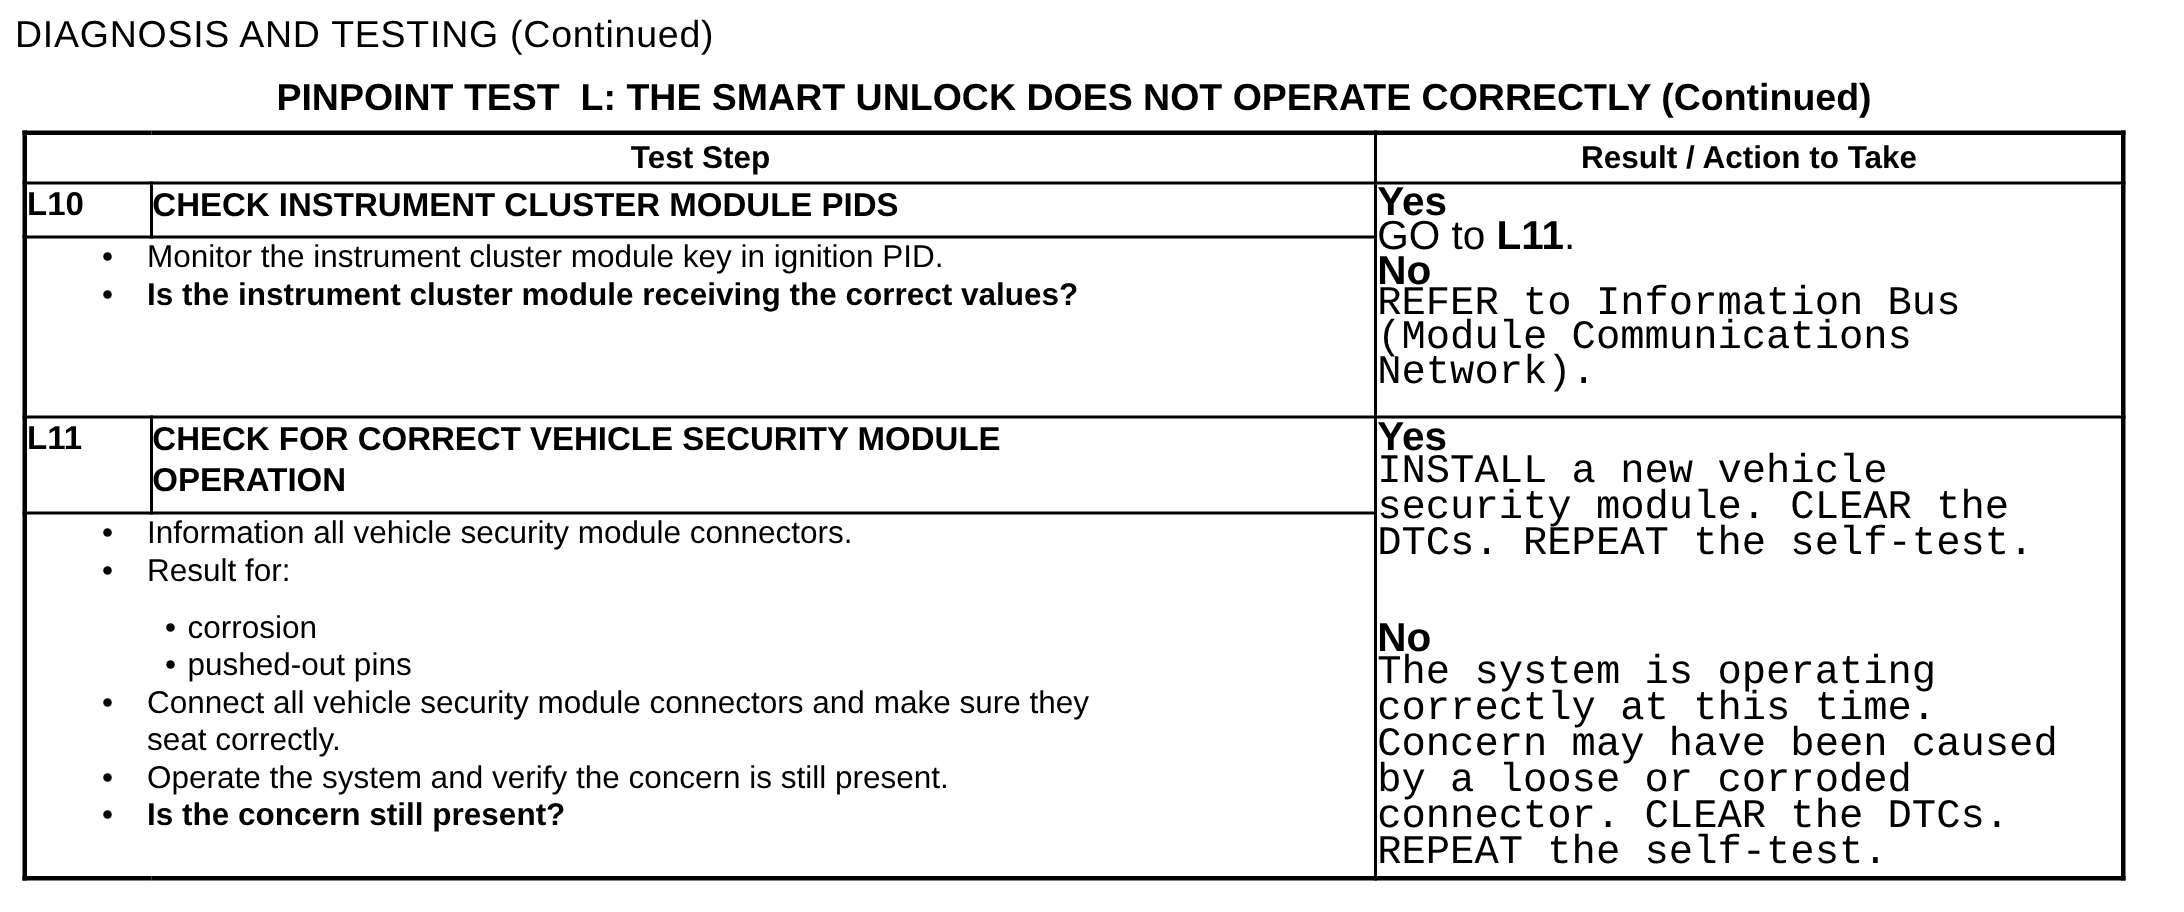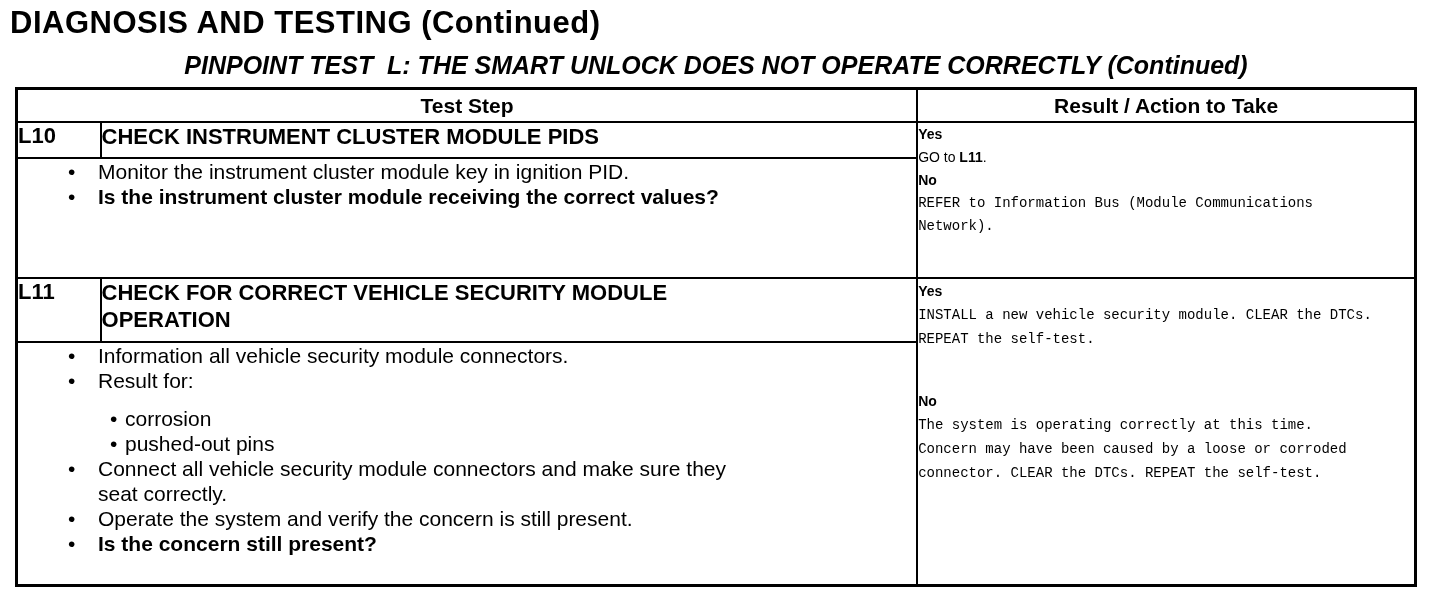--- a/index.html
+++ b/index.html
@@ -6,35 +6,34 @@
     margin: 0;
     padding: 0;
     background: #ffffff;
     width: 1456px;
     height: 608px;
     overflow: hidden;
     font-family: "Liberation Sans", "DejaVu Sans", sans-serif;
     color: #000000;
   }
   .page-heading {
-    font-size: 31px;
-    font-weight: bold;
+    font-size: 25px;
+    font-weight: normal;
     letter-spacing: 0.5px;
     margin: 4px 0 0 10px;
     line-height: 38px;
   }
   .table-title {
     width: 1402px;
     margin: 8px 0 7px 15px;
     text-align: center;
     font-size: 25px;
     font-weight: bold;
     white-space: pre-wrap;
     line-height: 30px;
-    font-style: italic;
   }
   table.pinpoint {
     border-collapse: collapse;
     table-layout: fixed;
     margin-left: 15px;
     width: 1402px;
     border: 3px solid #000;
   }
   table.pinpoint col.c1 { width: 84px; }
   table.pinpoint col.c2 { width: 816px; }
@@ -82,21 +81,21 @@
     width: 30px;
     flex: 0 0 30px;
     text-align: left;
   }
   .bullet .btext { max-width: 670px; }
   .bullet.sub { padding-left: 92px; margin: 0; }
   .bullet.sub .marker { width: 15px; flex: 0 0 15px; }
   .sublist { margin-top: 13px; }
   .bold { font-weight: bold; }
   td.result {
-    font-size: 14px;
+    font-size: 27px;
     line-height: 23px;
     padding-left: 8px;
     padding-right: 4px;
   }
   td.result-l10 { padding-top: 40px; }
   td.result-l11 { padding-top: 70px; line-height: 24px; }
   .rlabel { font-weight: bold; }
   .rtext { max-width: 455px; font-family: Liberation Mono, monospace; }
   .no-block-gap { margin-top: 38px; }
 </style>

